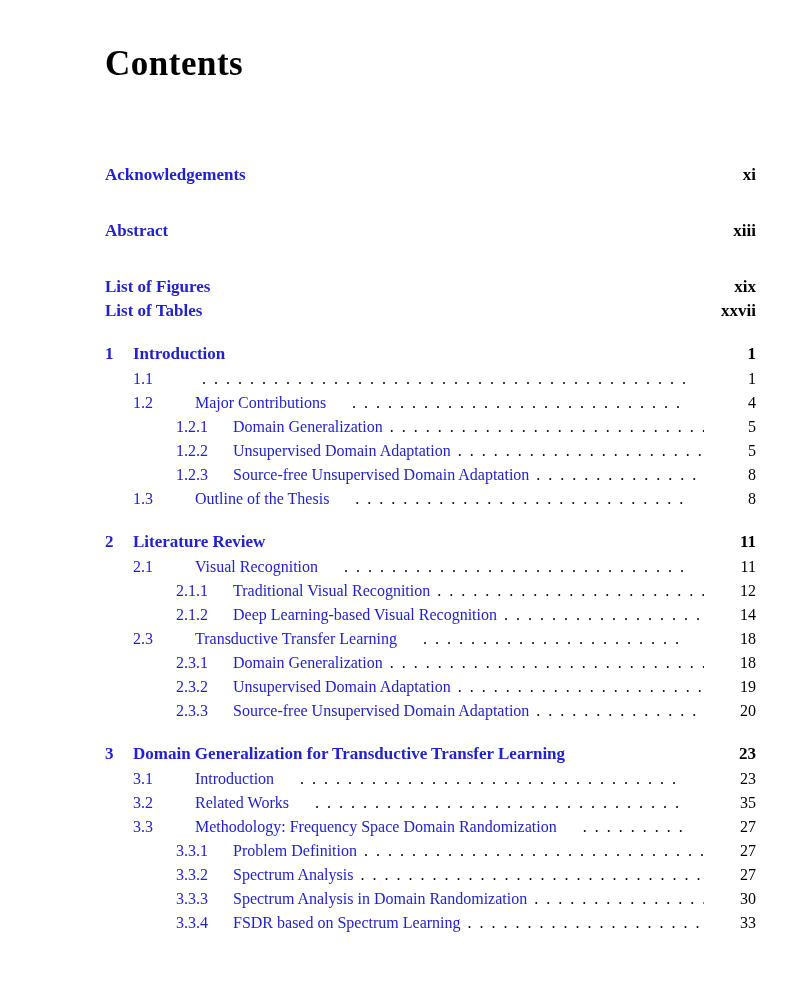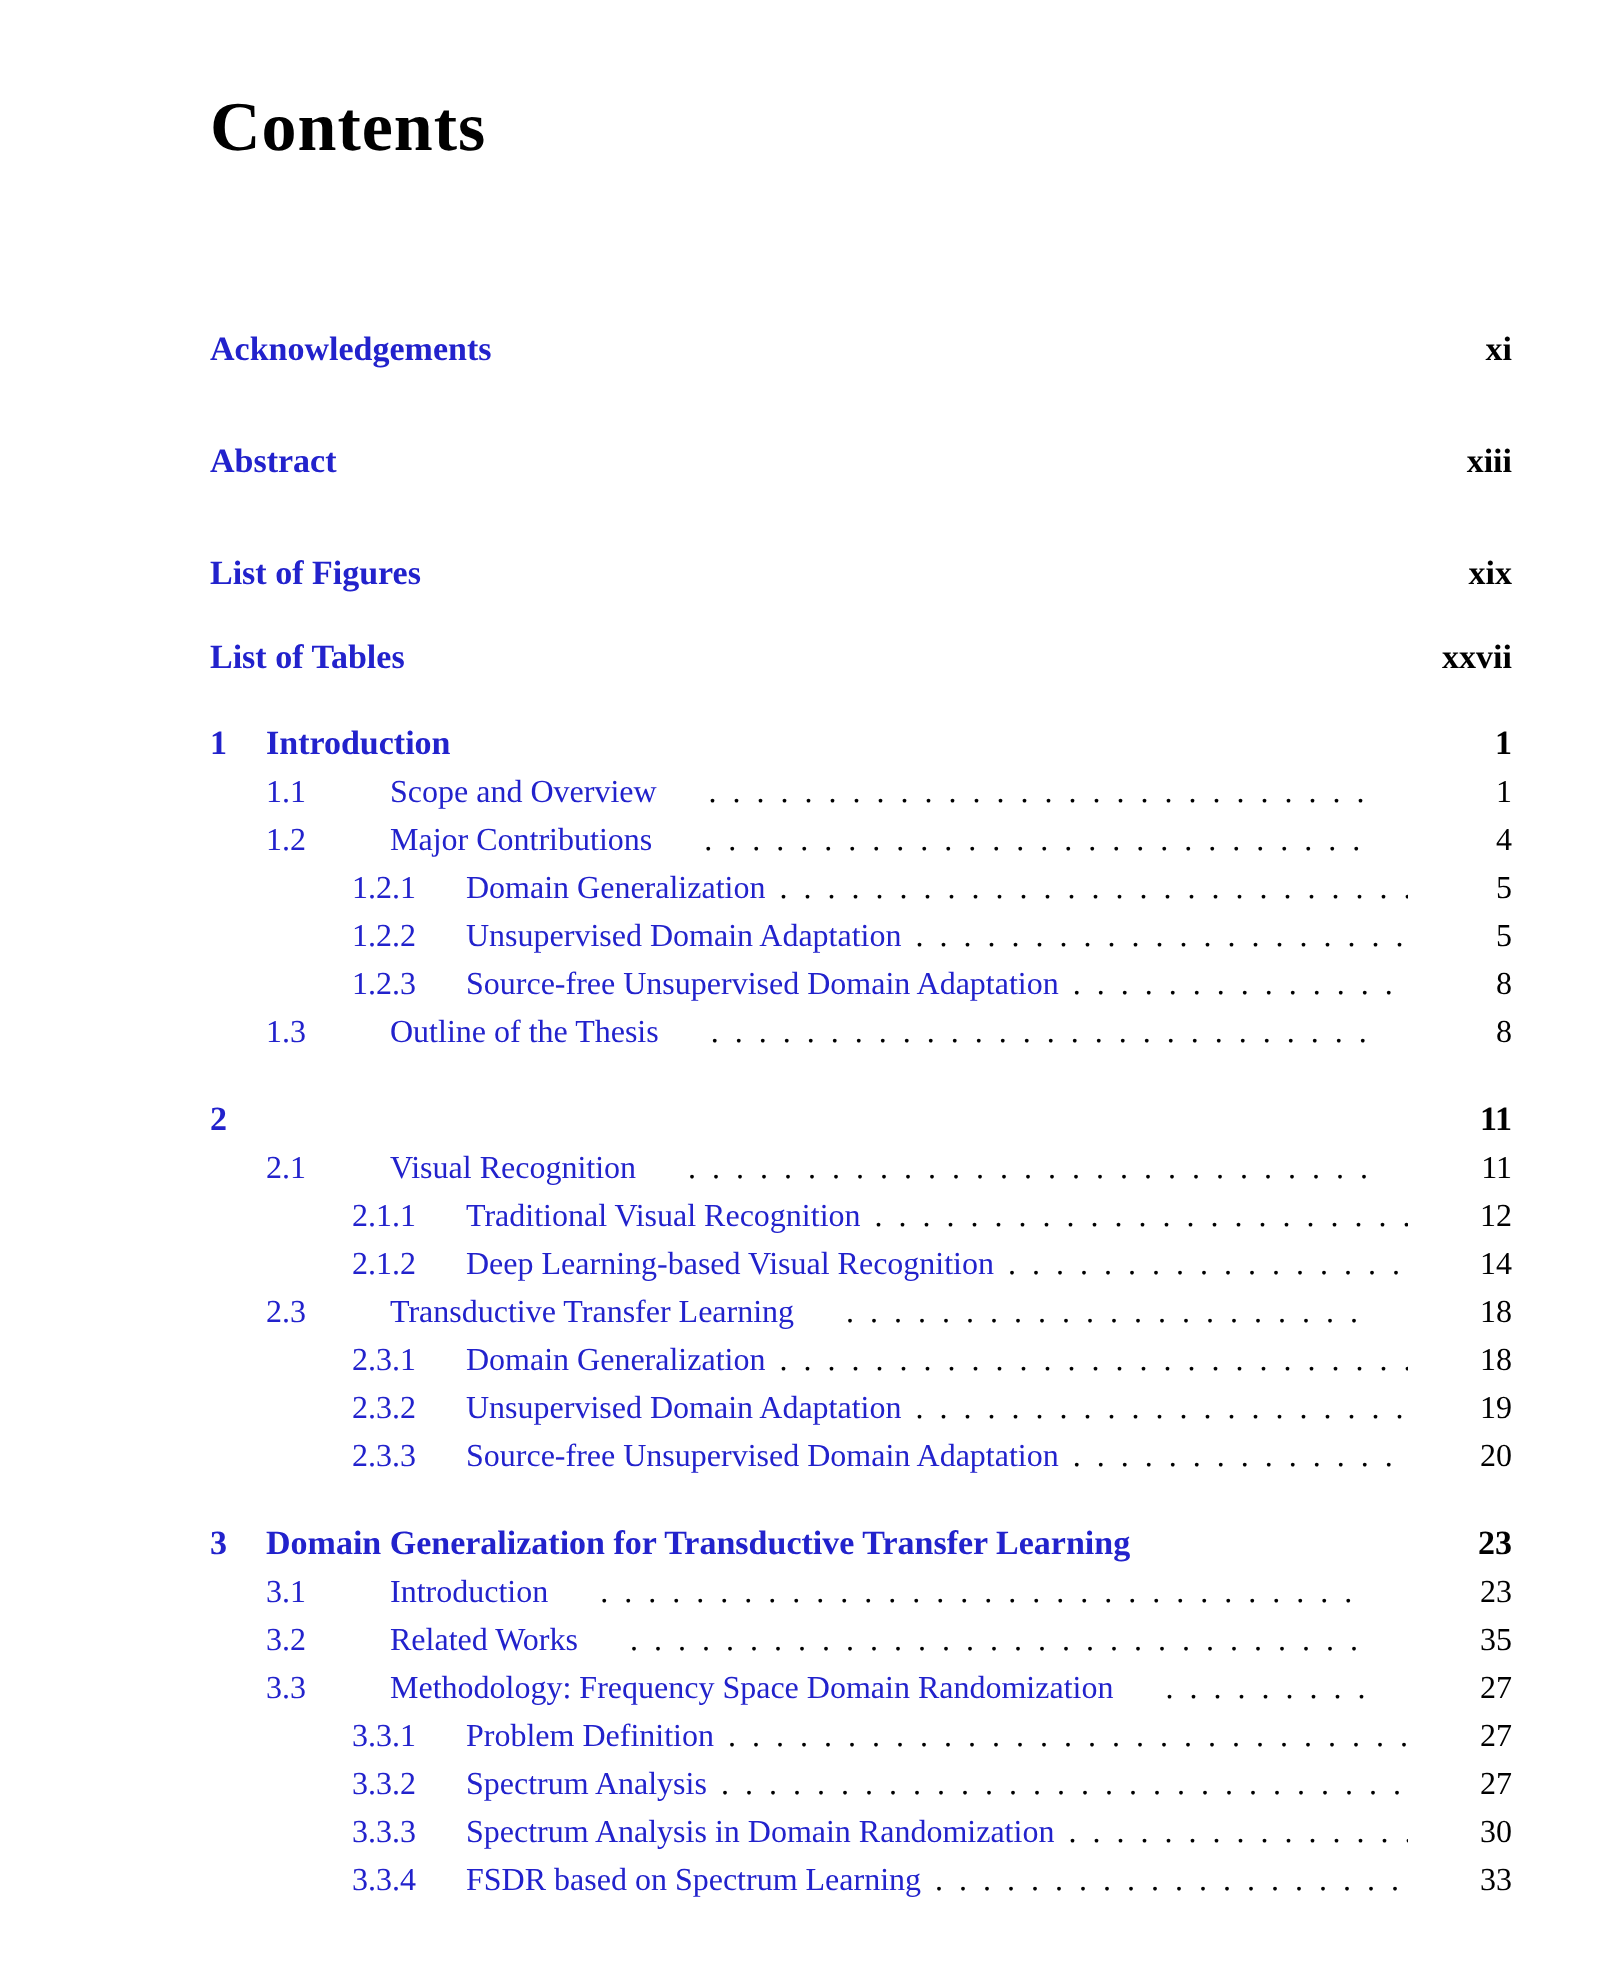--- a/index.html
+++ b/index.html
@@ -34,21 +34,20 @@
   }
   .row {
     display: flex;
     align-items: baseline;
     line-height: 24px;
     font-size: 16px;
     white-space: nowrap;
   }
   
   .front-row {
-    margin-bottom: 18px;
     font-size: 17px;
     line-height: 24px;
   }
   .front-row:nth-child(-n+2) { margin-bottom: 32px; font-family: Liberation Serif, serif; }
   .front-row:nth-child(4)    { margin-bottom: 0; align-items: flex-end; }
   
   .chapter { margin-top: 18px; }
   .chapter-head {
     font-size: 17px;
     line-height: 26px;
@@ -113,21 +112,20 @@
       </div>
       <section class="chapter">
         <div class="row chapter-head">
           <span class="link bold cnum">1</span>
           <span class="link bold">Introduction</span>
           <span class="spacer"></span>
           <span class="pnum bold">1</span>
         </div>
         <div class="row lvl1">
           <span class="link snum lvl1-num">1.1</span>
-          <span class="link">Scope and Overview</span>
           <span class="dots"></span>
           <span class="pnum">1</span>
         </div>
         <div class="row lvl1">
           <span class="link snum lvl1-num">1.2</span>
           <span class="link">Major Contributions</span>
           <span class="dots"></span>
           <span class="pnum">4</span>
         </div>
         <div class="row lvl2">
@@ -151,20 +149,21 @@
         <div class="row lvl1">
           <span class="link snum lvl1-num">1.3</span>
           <span class="link">Outline of the Thesis</span>
           <span class="dots"></span>
           <span class="pnum">8</span>
         </div>
       </section>
       <section class="chapter">
         <div class="row chapter-head">
           <span class="link bold cnum">2</span>
+          <span class="link bold">Literature Review</span>
           <span class="spacer"></span>
           <span class="pnum bold">11</span>
         </div>
         <div class="row lvl1">
           <span class="link snum lvl1-num">2.1</span>
           <span class="link">Visual Recognition</span>
           <span class="dots"></span>
           <span class="pnum">11</span>
         </div>
         <div class="row lvl2">

